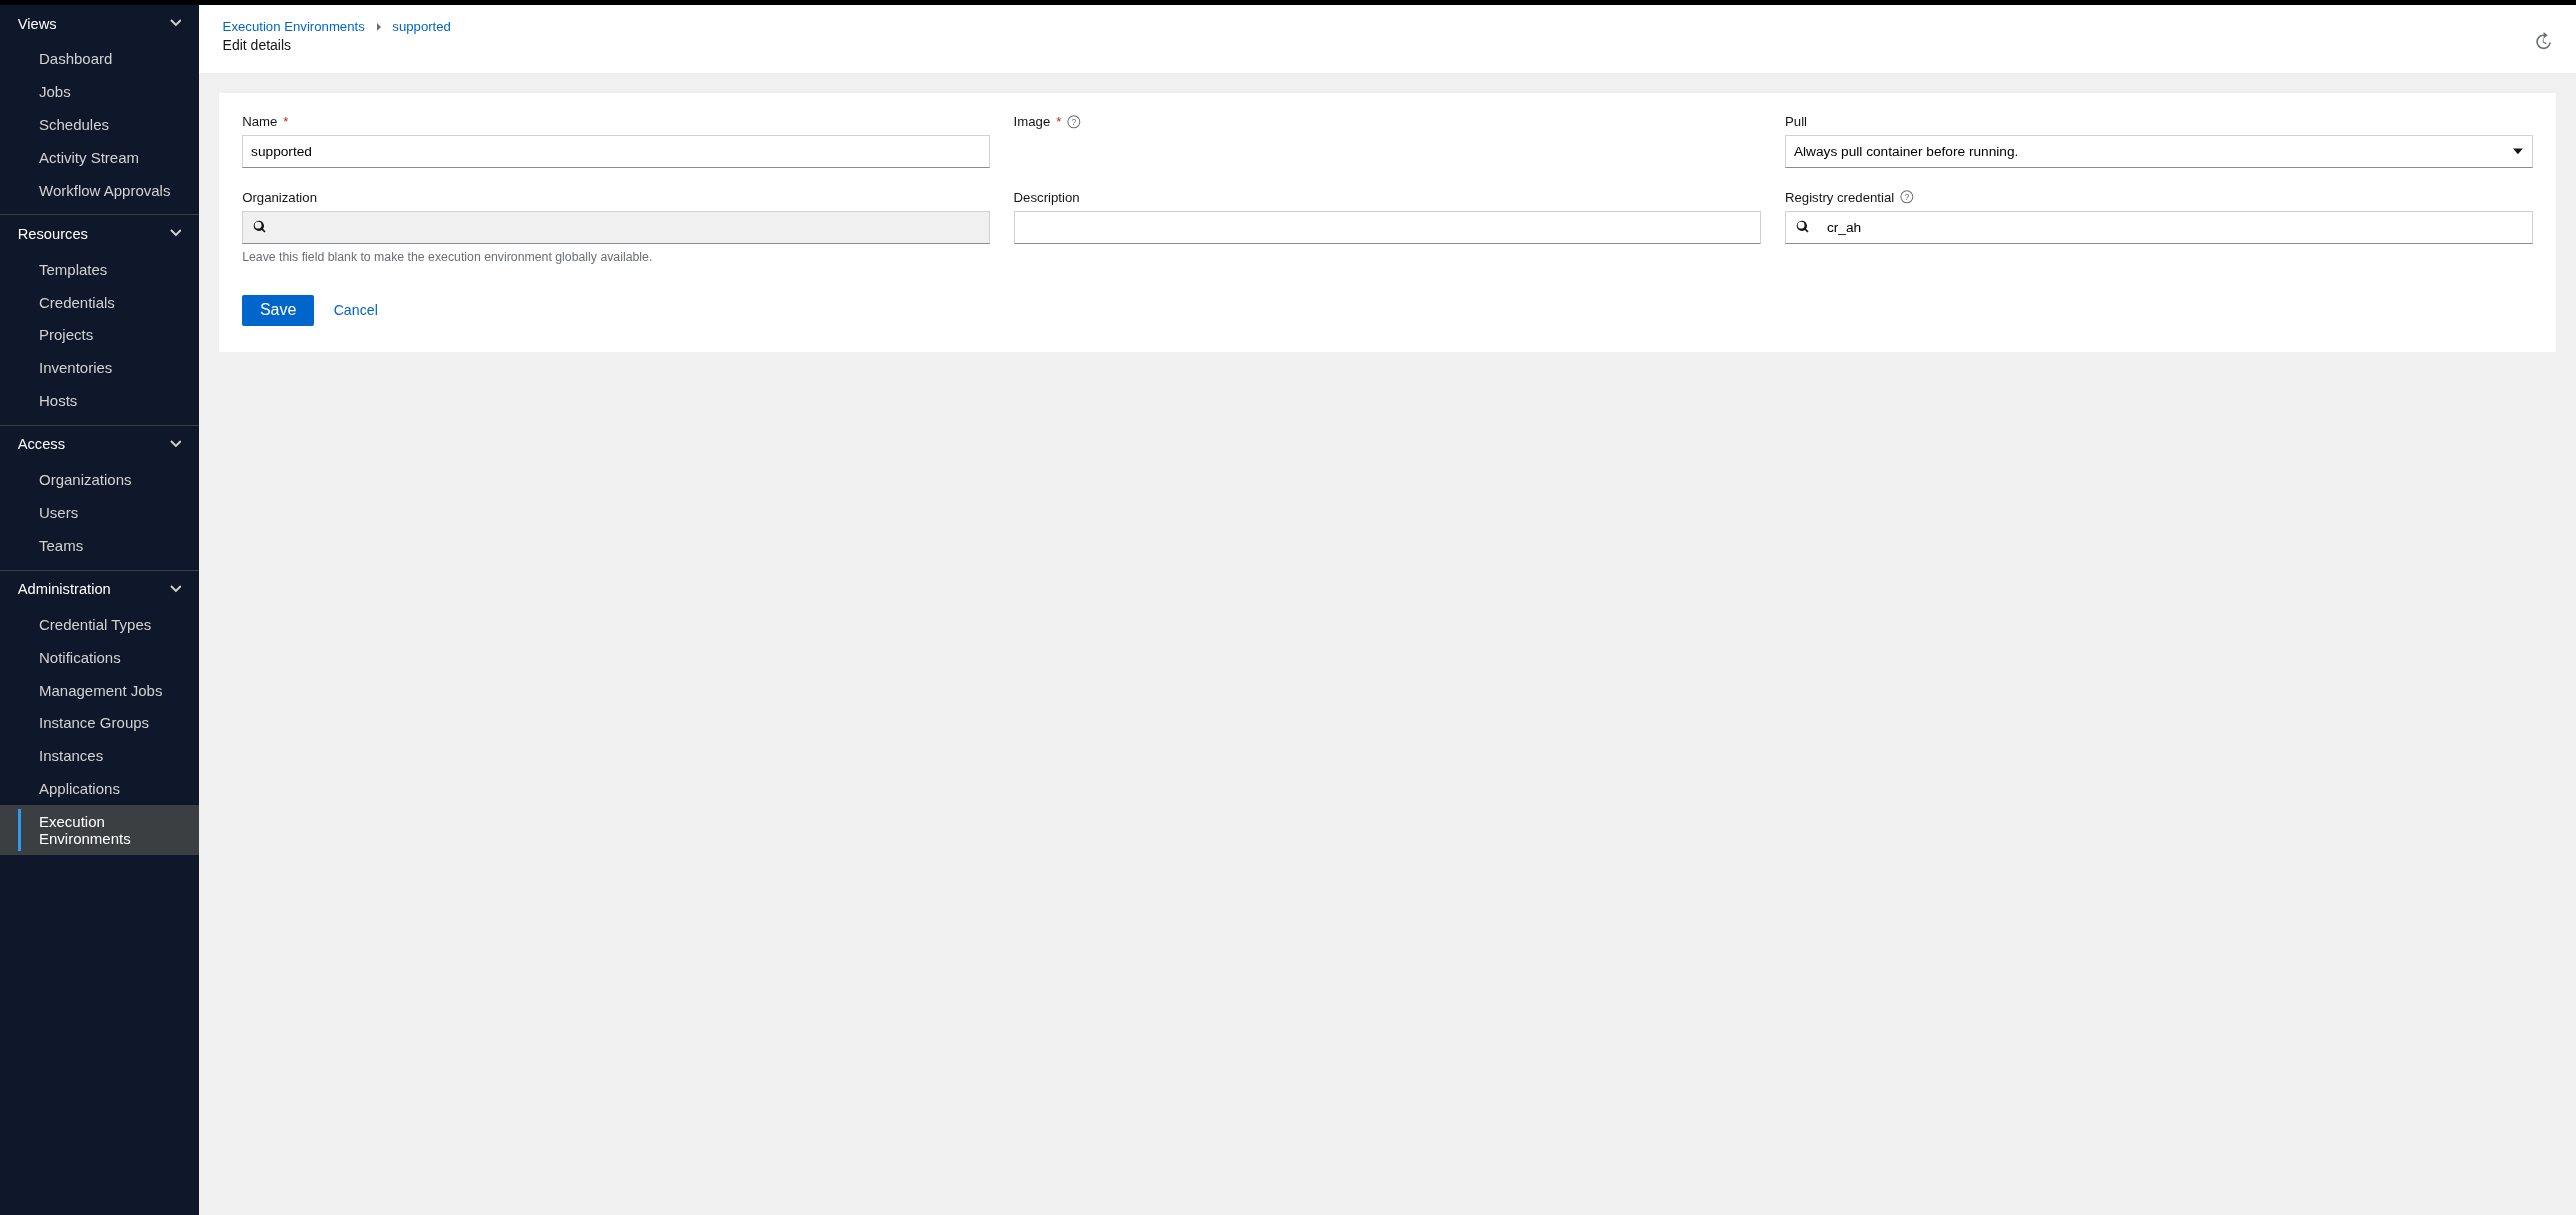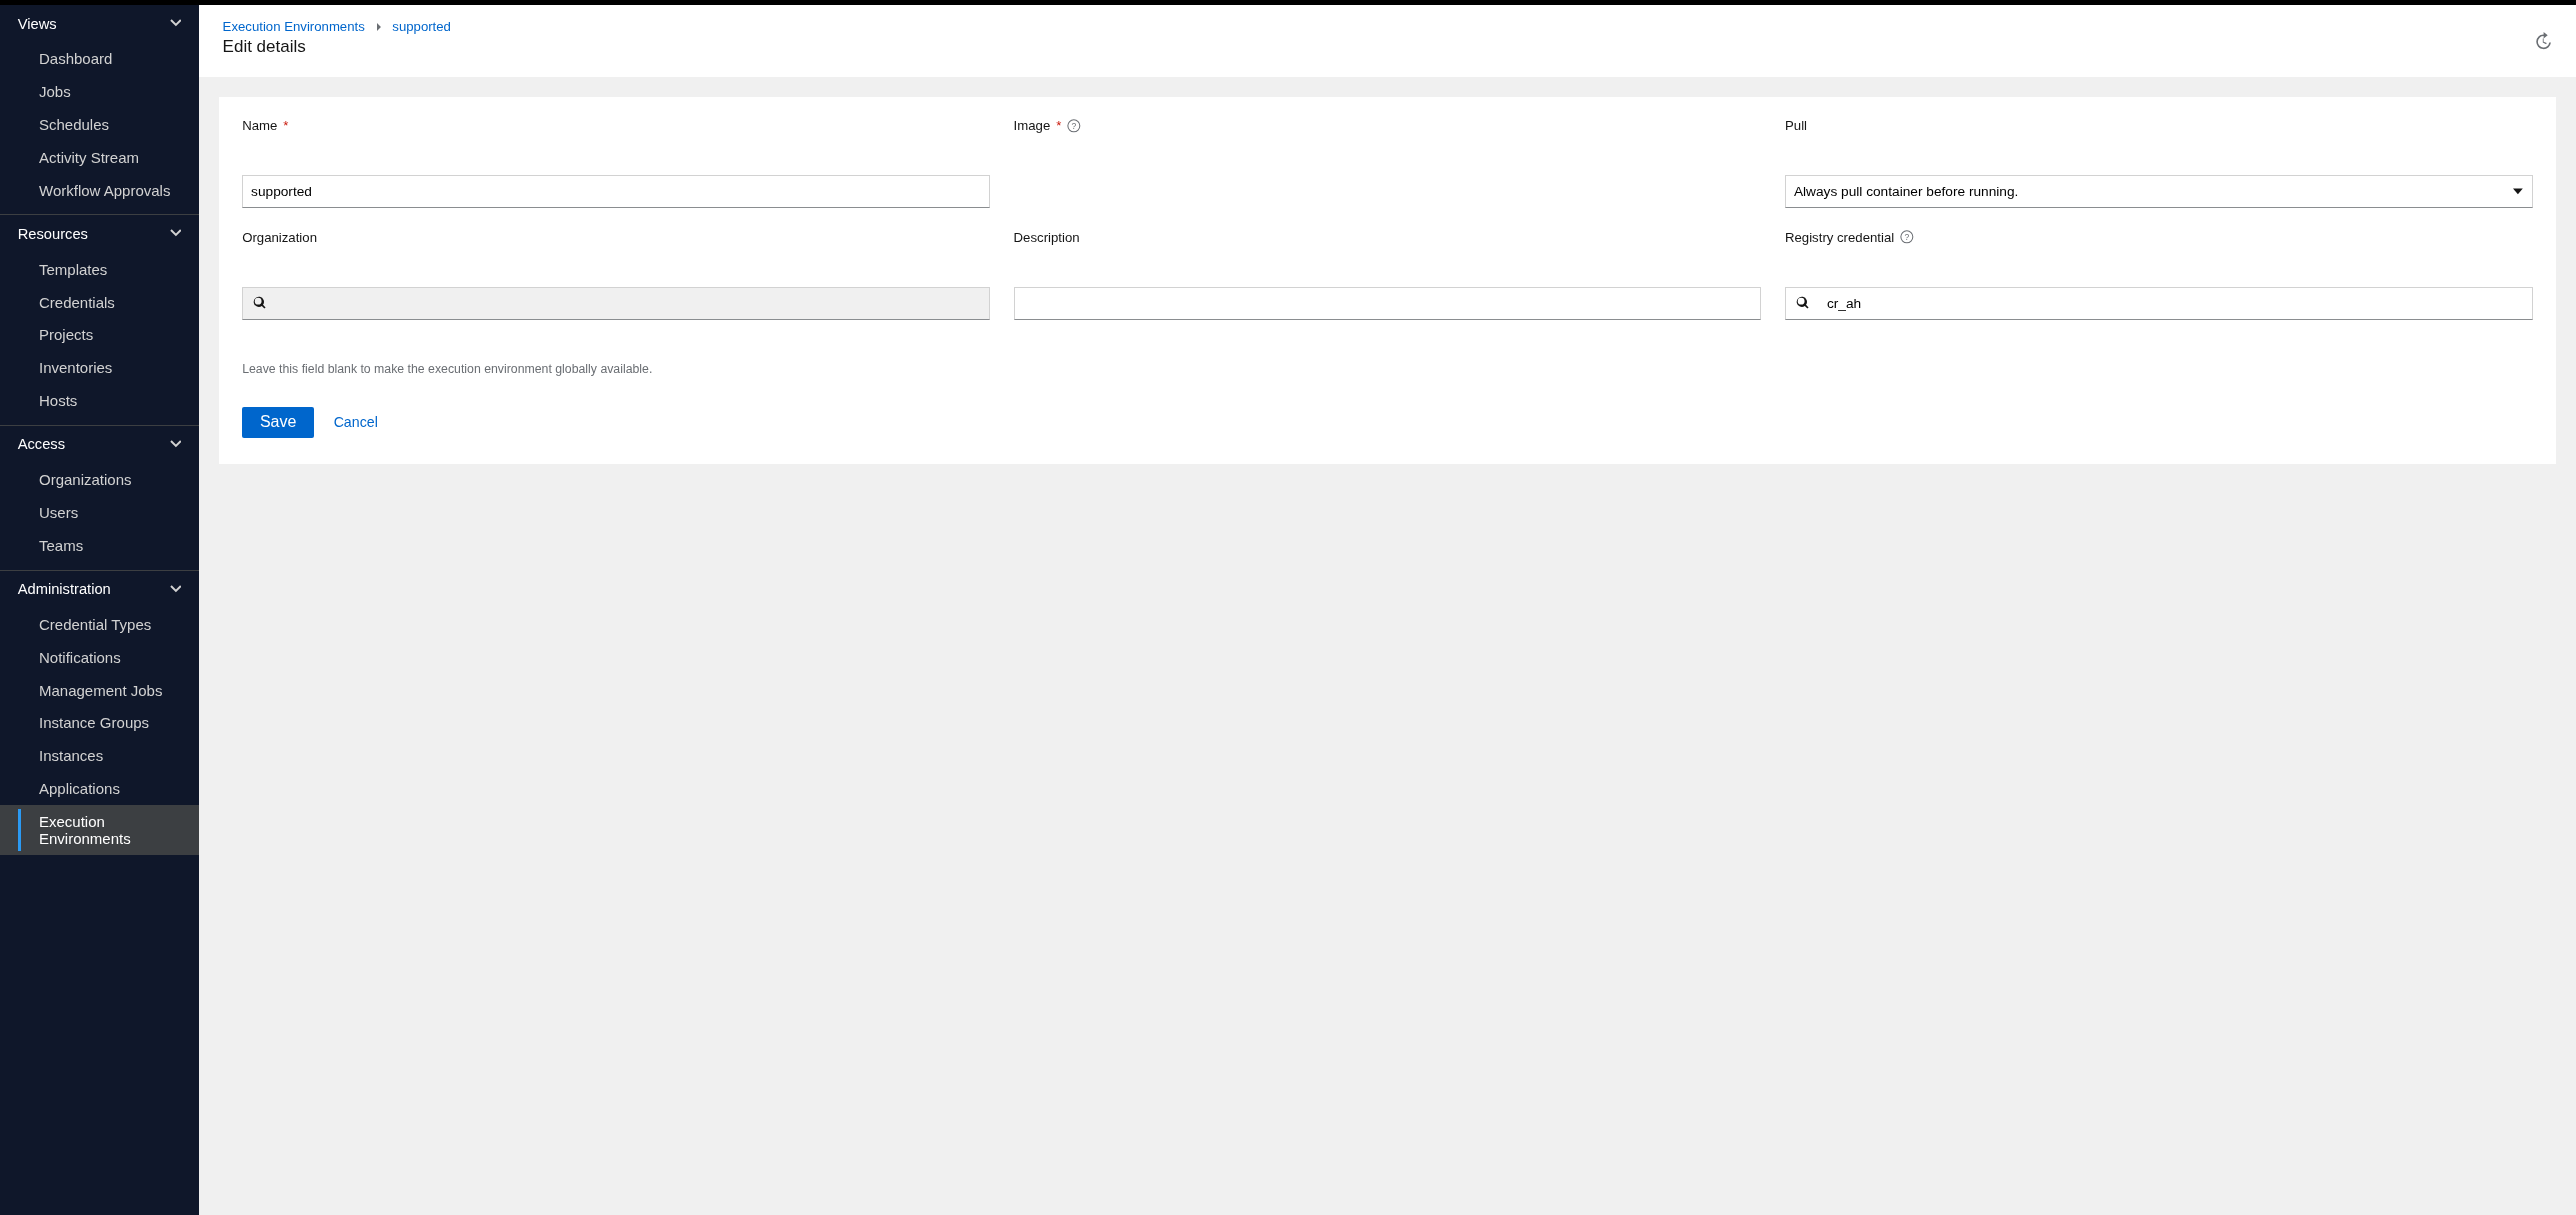--- a/index.html
+++ b/index.html
@@ -26,29 +26,29 @@
     content: ""; position: absolute; left: 17.7px; top: 3.9px; bottom: 3.9px; width: 2.9px; background: #2b9af3;
   }
   .nav-divider { height: 1px; background: #3c3f42; margin: 0; }
 
   
   .main { flex: 1; background: #f0f0f0; display: flex; flex-direction: column; min-width: 0; }
   .page-header { background: #fff; padding: 13.7px 23.6px 19.6px 23.6px; position: relative; }
   .breadcrumb { font-size: 13.2px; display: flex; align-items: center; gap: 9.8px; }
   .breadcrumb a { color: #0066cc; text-decoration: none; cursor:pointer; }
   .breadcrumb .sep svg { width: 7.9px; height: 7.9px; fill: #6a6e73; }
-  .page-title { font-size: 17px; font-weight: 400; margin-top: 3.9px; }
+  .page-title { font-size: 14px; font-weight: 400; margin-top: 3.9px; }
   .history-btn { position: absolute; right: 23.6px; top: 27.5px; width: 19.6px; height: 19.6px; cursor: pointer; }
   .history-btn svg { width: 19.6px; height: 19.6px; fill: #6a6e73; }
 
   .content { padding: 19.6px; }
   .card { background: #fff; padding: 21.6px 23.6px 25.5px 23.6px; }
 
   .form-grid { display: grid; grid-template-columns: 1fr 1fr 1fr; column-gap: 23.6px; row-gap: 21.6px; }
-  .form-group { display: flex; flex-direction: column; gap: 36px; }
+  .form-group { display: flex; flex-direction: column; }
   .form-label { font-size: 13.2px; font-weight: 400; margin-bottom: 5.9px; display: flex; align-items: center; gap: 5.9px; }
   .req { color: #c9190b; }
   .help-icon { width: 13.7px; height: 13.7px; fill: #6a6e73; cursor: pointer; }
   .form-help { font-size: 12.3px; color: #6a6e73; margin-top: 5.9px; }
 
   .text-input, .select-input, .lookup-input-wrap {
     border: 1px solid #d2d2d2; border-bottom: 1.5px solid #8a8d90; background: #fff;
     height: 33px; font-size: 13.7px; padding: 0 7.9px; width: 100%;
   }
   .select-wrap { position: relative; }

